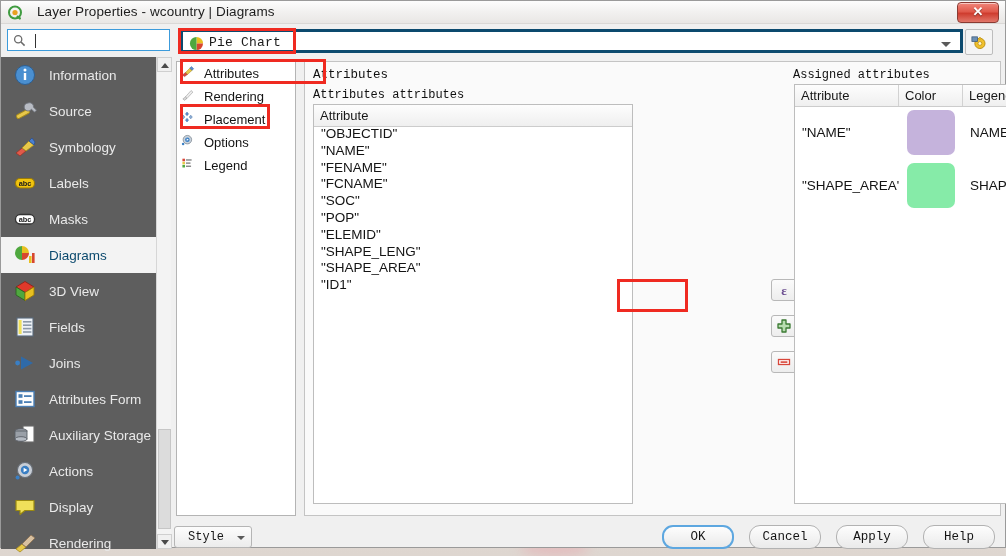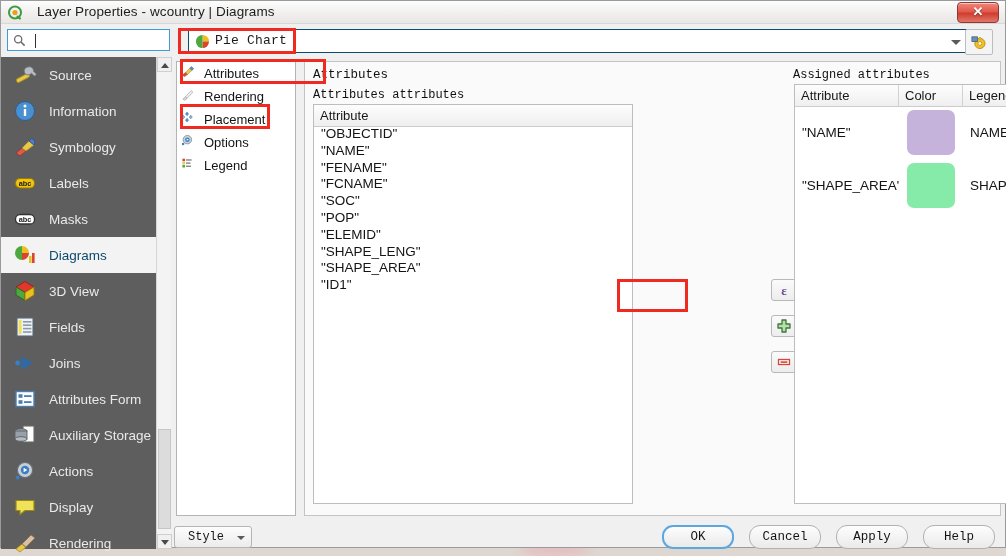--- a/index.html
+++ b/index.html
@@ -56,22 +56,22 @@
   .sb-btn.up{top:0;} .sb-btn.dn{bottom:0;}
   .sb-arrow{position:absolute;left:3px;top:5px;width:0;height:0;
     border-left:4px solid transparent;border-right:4px solid transparent;}
   .sb-arrow.u{border-bottom:5px solid #4a4a4a;}
   .sb-arrow.d{border-top:5px solid #4a4a4a;}
   .sb-thumb{position:absolute;left:1px;width:13px;background:#dcdcdc;
     border:1px solid #c6c6c6;box-sizing:border-box;cursor:pointer;}
 
   
   .content{position:absolute;left:171px;top:28px;width:833px;height:520px;}
-  .combo{position:absolute;left:16px;top:0;width:783px;height:24px;background:#fff;
-    border:1px solid #0c4a6e;box-sizing:border-box;cursor:pointer;text-decoration:underline;}
+  .combo{position:absolute;left:8px;top:0;width:783px;height:24px;background:#fff;
+    border:3px solid #0c4a6e;box-sizing:border-box;cursor:pointer;text-decoration:underline;}
   .combo .ico{position:absolute;left:6px;top:4px;width:15px;height:15px;}
   .combo .txt{position:absolute;left:26px;top:3px;font-size:13px;color:#1a1a1a;
     font-family:"Liberation Mono",monospace;letter-spacing:.2px;}
   .combo .arr{position:absolute;right:9px;top:10px;width:0;height:0;
     border-left:5px solid transparent;border-right:5px solid transparent;
     border-top:5px solid #5a5a5a;}
   .gear-btn{position:absolute;left:793px;top:0;width:28px;height:26px;background:#f4f4f4;
     border:1px solid #bdbdbd;box-sizing:border-box;cursor:pointer;border-radius:2px;}
 
   
@@ -169,35 +169,35 @@
         </svg>
       </span>
       <div class="search-caret"></div>
       <input class="search-input" type="text" placeholder="" style="">
     </div>
 
     <div class="sidebar" id="sidebar">
         <div class="side-item">
           <span class="side-ico">
             <svg width="24" height="24" viewBox="0 0 24 24">
-              <rect x="3" y="13" width="14" height="4" rx="1.6" fill="#e8c84a" stroke="#a98d1c" stroke-width=".9" transform="rotate(-28 10 15)"></rect>
-              <path d="M15 4 a4 4 0 1 0 3.5 6.2 l3 3 2-2 -3-3 A4 4 0 0 0 15 4z" fill="#b8bcc4" stroke="#70757d" stroke-width=".9"></path>
-            </svg>
-          </span>
-          <span class="lbl">Source</span>
-        </div>
-        <div class="side-item">
-          <span class="side-ico">
-            <svg width="24" height="24" viewBox="0 0 24 24">
               <circle cx="12" cy="12" r="9.5" fill="#4a8fd0" stroke="#2c5f94" stroke-width="1"></circle>
               <rect x="10.8" y="10" width="2.4" height="7" fill="#fff"></rect>
               <circle cx="12" cy="7" r="1.5" fill="#fff"></circle>
             </svg>
           </span>
           <span class="lbl">Information</span>
+        </div>
+        <div class="side-item">
+          <span class="side-ico">
+            <svg width="24" height="24" viewBox="0 0 24 24">
+              <rect x="3" y="13" width="14" height="4" rx="1.6" fill="#e8c84a" stroke="#a98d1c" stroke-width=".9" transform="rotate(-28 10 15)"></rect>
+              <path d="M15 4 a4 4 0 1 0 3.5 6.2 l3 3 2-2 -3-3 A4 4 0 0 0 15 4z" fill="#b8bcc4" stroke="#70757d" stroke-width=".9"></path>
+            </svg>
+          </span>
+          <span class="lbl">Source</span>
         </div>
         <div class="side-item">
           <span class="side-ico">
             <svg width="24" height="24" viewBox="0 0 24 24">
               <path d="M3 18 l6-5 4 3 -6 5z" fill="#e05a4a" stroke="#93332a" stroke-width=".8"></path>
               <path d="M9 13 l7-7 5 4 -8 6z" fill="#e8c84a" stroke="#a98d1c" stroke-width=".8"></path>
               <path d="M16 6 l3-3 3 4 -1 3z" fill="#4a7fd0" stroke="#2c5090" stroke-width=".8"></path>
             </svg>
           </span>
           <span class="lbl">Symbology</span>

